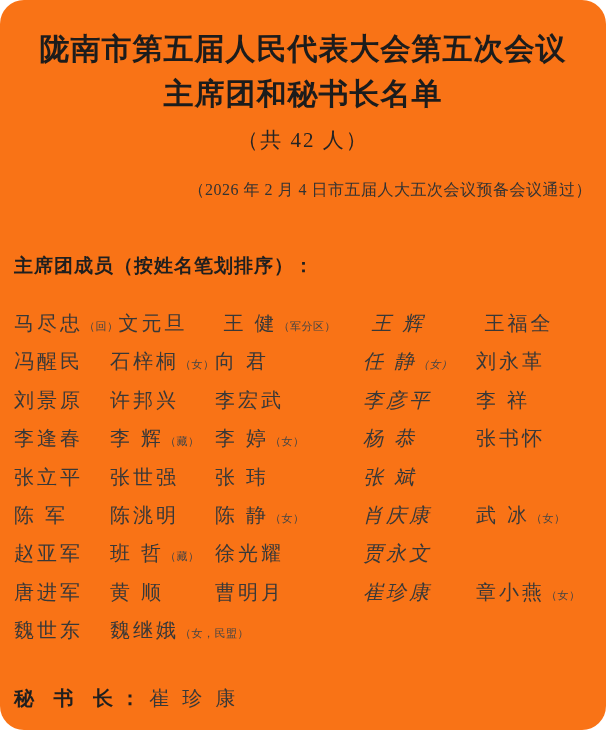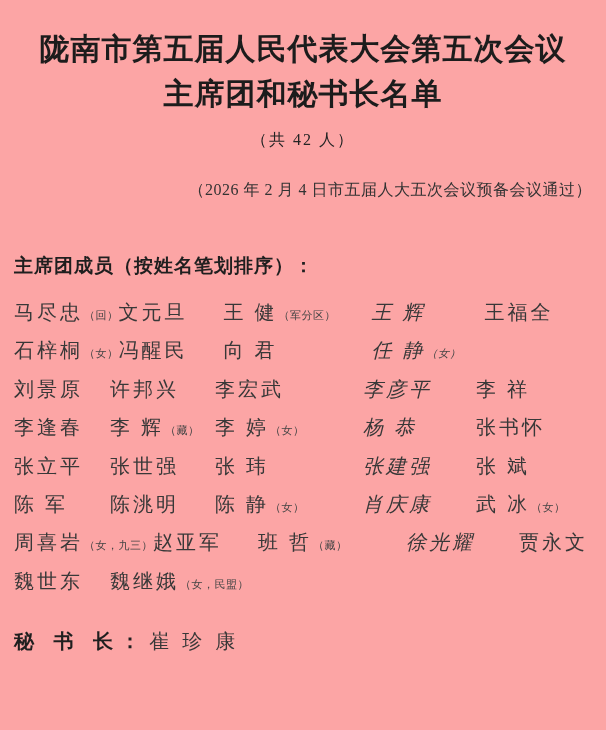--- a/index.html
+++ b/index.html
@@ -4,41 +4,42 @@
 <style>
   html, body {
     margin: 0;
     padding: 0;
     background: #ffffff;
   }
   .page {
     position: relative;
     width: 606px;
     height: 730px;
-    background: #fca5a5;
+    background: #f97316;
     box-sizing: border-box;
     padding: 26px 14px 0 14px;
     overflow: hidden;
     color: #2a2a2a;
+    border-radius: 24px;
   }
   
   .title {
     text-align: center;
     font-family: "Liberation Serif", "DejaVu Serif", serif;
     font-weight: bold;
     font-size: 30px;
     line-height: 45px;
     letter-spacing: 1px;
     color: #1c1c1c;
   }
   .member-count {
     margin-top: 13px;
     text-align: center;
     font-family: "Liberation Serif", "DejaVu Serif", serif;
-    font-size: 16px;
+    font-size: 21px;
     line-height: 22px;
     letter-spacing: 2px;
     color: #242424;
   }
   .approval-note {
     margin-top: 28px;
     text-align: right;
     font-family: "Liberation Serif", "DejaVu Serif", serif;
     font-size: 16px;
     line-height: 22px;
@@ -64,40 +65,40 @@
     align-items: baseline;
     height: 38.4px;
     line-height: 38.4px;
     white-space: nowrap;
   }
   .member-cell {
     white-space: nowrap;
     flex: 0 0 auto;
   }
   .member-cell:nth-child(1) { min-width: 96px; }
-  .member-cell:nth-child(2) { min-width: 105px; }
+  .member-cell:nth-child(2) { min-width: 105px; margin-top: 11px; }
   .member-cell:nth-child(3) { min-width: 148px; }
   .member-cell:nth-child(4) { min-width: 113px; font-style: italic; }
   .member-cell:nth-child(5) { min-width: 0; text-align: right; }
   .member-name {
     font-family: "Liberation Serif", "DejaVu Serif", serif;
     font-size: 20px;
     letter-spacing: 3px;
     color: #383838;
   }
   .member-note {
     font-family: "Liberation Serif", "DejaVu Serif", serif;
     font-size: 11px;
     letter-spacing: 0.5px;
     color: #454545;
     margin-left: 1px;
   }
   
   .secretary-line {
-    margin-top: 28px;
+    margin-top: 46px;
     white-space: nowrap;
   }
   .secretary-label {
     font-family: "Liberation Sans", "DejaVu Sans", sans-serif;
     font-weight: bold;
     font-size: 20px;
     letter-spacing: 7px;
     color: #1f1f1f;
   }
   .secretary-name {
@@ -126,59 +127,65 @@
 
   <div class="members-grid" id="members-grid">
       <div class="member-row">
         <div class="member-cell"><span class="member-name">马尽忠</span><span class="member-note">（回）</span></div>
         <div class="member-cell"><span class="member-name">文元旦</span></div>
         <div class="member-cell"><span class="member-name">王 健</span><span class="member-note">（军分区）</span></div>
         <div class="member-cell"><span class="member-name">王 辉</span></div>
         <div class="member-cell"><span class="member-name">王福全</span></div>
       </div>
       <div class="member-row">
+        <div class="member-cell"><span class="member-name">冯醒民</span></div>
         <div class="member-cell"><span class="member-name">石梓桐</span><span class="member-note">（女）</span></div>
-        <div class="member-cell"><span class="member-name">冯醒民</span></div>
         <div class="member-cell"><span class="member-name">向 君</span></div>
         <div class="member-cell"><span class="member-name">任 静</span><span class="member-note">（女）</span></div>
+        <div class="member-cell"><span class="member-name">刘永革</span></div>
       </div>
       <div class="member-row">
         <div class="member-cell"><span class="member-name">刘景原</span></div>
         <div class="member-cell"><span class="member-name">许邦兴</span></div>
         <div class="member-cell"><span class="member-name">李宏武</span></div>
         <div class="member-cell"><span class="member-name">李彦平</span></div>
         <div class="member-cell"><span class="member-name">李 祥</span></div>
       </div>
       <div class="member-row">
         <div class="member-cell"><span class="member-name">李逢春</span></div>
         <div class="member-cell"><span class="member-name">李 辉</span><span class="member-note">（藏）</span></div>
         <div class="member-cell"><span class="member-name">李 婷</span><span class="member-note">（女）</span></div>
         <div class="member-cell"><span class="member-name">杨 恭</span></div>
         <div class="member-cell"><span class="member-name">张书怀</span></div>
       </div>
       <div class="member-row">
         <div class="member-cell"><span class="member-name">张立平</span></div>
         <div class="member-cell"><span class="member-name">张世强</span></div>
         <div class="member-cell"><span class="member-name">张 玮</span></div>
-        <div class="member-cell"><span class="member-name">张建强</span></div>
         <div class="member-cell"><span class="member-name">张 斌</span></div>
       </div>
       <div class="member-row">
         <div class="member-cell"><span class="member-name">陈 军</span></div>
         <div class="member-cell"><span class="member-name">陈洮明</span></div>
         <div class="member-cell"><span class="member-name">陈 静</span><span class="member-note">（女）</span></div>
         <div class="member-cell"><span class="member-name">肖庆康</span></div>
         <div class="member-cell"><span class="member-name">武 冰</span><span class="member-note">（女）</span></div>
       </div>
       <div class="member-row">
-        <div class="member-cell"><span class="member-name">周喜岩</span><span class="member-note">（女，九三）</span></div>
         <div class="member-cell"><span class="member-name">赵亚军</span></div>
         <div class="member-cell"><span class="member-name">班 哲</span><span class="member-note">（藏）</span></div>
         <div class="member-cell"><span class="member-name">徐光耀</span></div>
         <div class="member-cell"><span class="member-name">贾永文</span></div>
+      </div>
+      <div class="member-row">
+        <div class="member-cell"><span class="member-name">唐进军</span></div>
+        <div class="member-cell"><span class="member-name">黄 顺</span></div>
+        <div class="member-cell"><span class="member-name">曹明月</span></div>
+        <div class="member-cell"><span class="member-name">崔珍康</span></div>
+        <div class="member-cell"><span class="member-name">章小燕</span><span class="member-note">（女）</span></div>
       </div>
       <div class="member-row">
         <div class="member-cell"><span class="member-name">魏世东</span></div>
         <div class="member-cell"><span class="member-name">魏继娥</span><span class="member-note">（女，民盟）</span></div>
       </div>
     </div>
 
   <div class="secretary-line">
     <span class="secretary-label">秘 书 长：</span><span class="secretary-name">崔珍康</span>
   </div>

